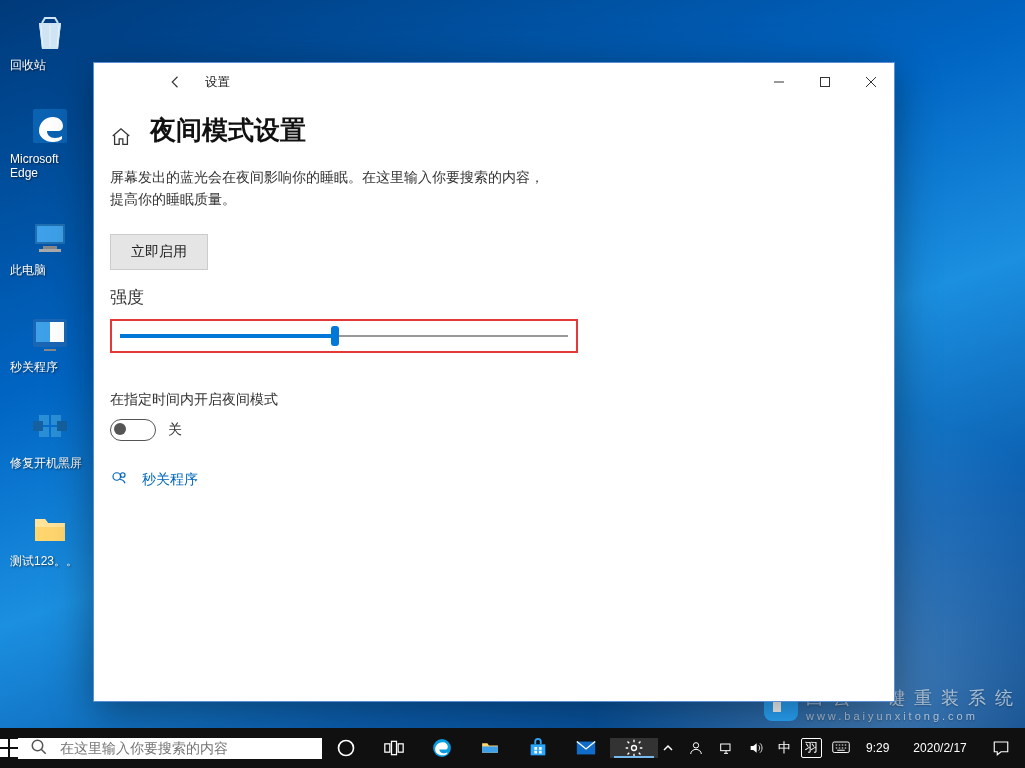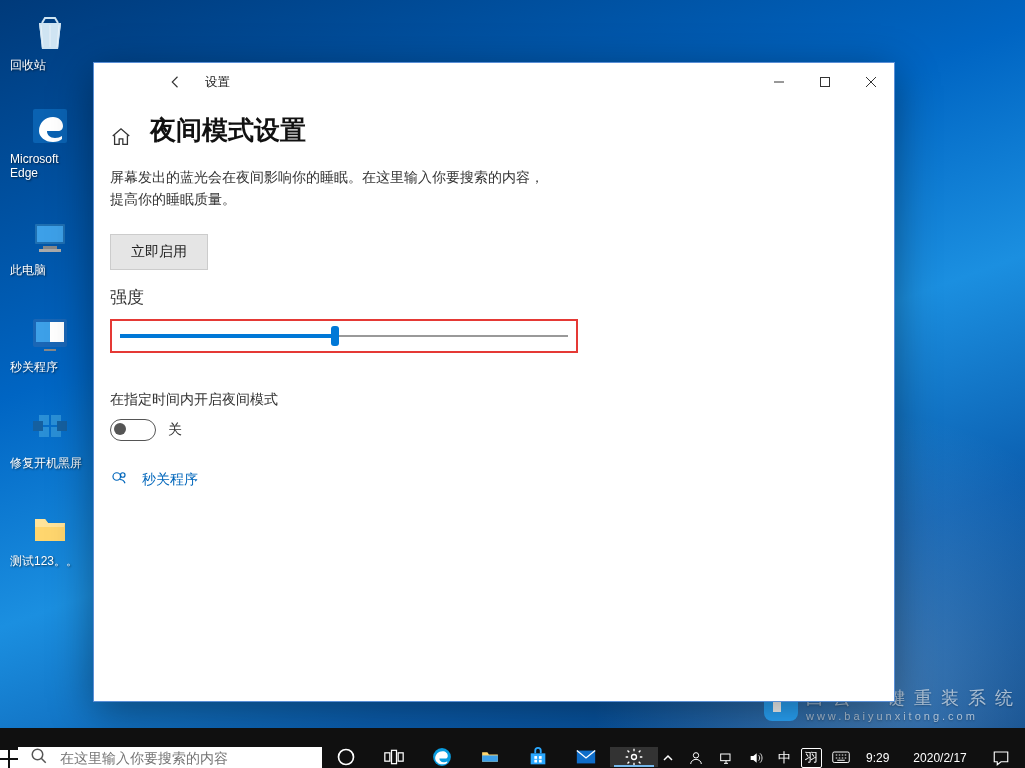--- a/index.html
+++ b/index.html
@@ -173,21 +173,21 @@
   }
   .help-row .hic { color:#0066bb; }
 
   
   .taskbar {
     position: absolute;
     left: 0; right: 0; bottom: 0;
     height: 40px;
     background: #101010;
     display: flex;
-    align-items: flex-end;
+    align-items: center;
     color: #fff;
     font-size: 13px;
   }
   .tb-start {
     width: 48px;
     display:flex; align-items:center; justify-content:center;
   }
   .tb-search {
     width: 330px;
     background: #fff;

